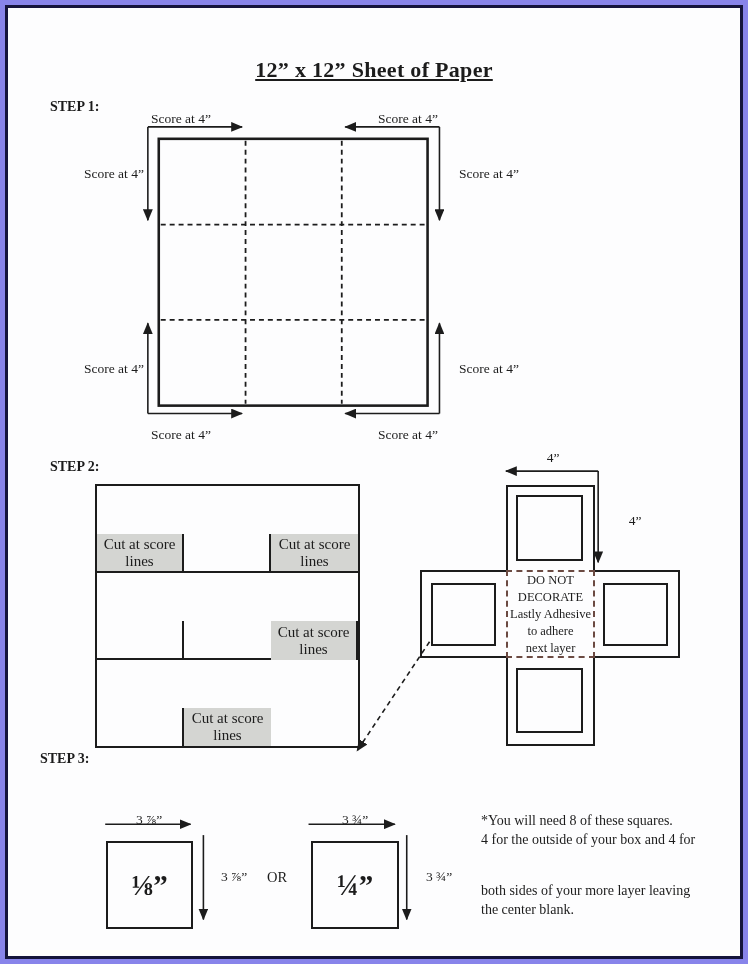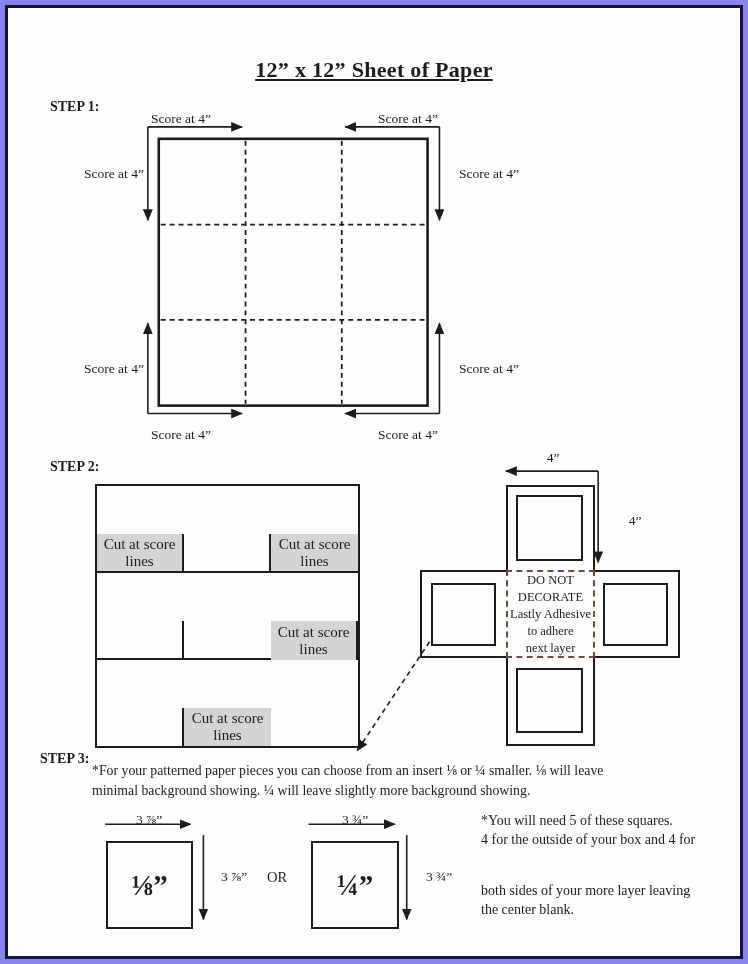--- a/index.html
+++ b/index.html
@@ -103,37 +103,33 @@
 
     <div class="cross-center">
       <div>DO NOT</div>
       <div>DECORATE</div>
       <div>Lastly Adhesive</div>
       <div>to adhere</div>
       <div>next layer</div>
     </div>
 
     <div class="step-label" style="left:32px;top:743px">STEP 3:</div>
-    <div class="p-intro">
-      <div>*For your patterned paper pieces you can choose from an insert ⅛ or ¼ smaller. ⅛ will leave</div>
-      <div>minimal background showing. ¼ will leave slightly more background showing.</div>
-    </div>
 
     <div class="lbl" style="left:141px;top:804px">3 ⅞”</div>
     <div class="sq3" style="left:98px;top:833px;width:87px;height:88px">⅛”</div>
     <div class="lbl" style="left:226px;top:861px">3 ⅞”</div>
 
     <div class="or" style="left:269px;top:861px">OR</div>
 
     <div class="lbl" style="left:347px;top:804px">3 ¾”</div>
     <div class="sq3" style="left:303px;top:833px;width:88px;height:88px">¼”</div>
     <div class="lbl" style="left:431px;top:861px">3 ¾”</div>
 
     <div class="note" style="left:473px;top:803px">
-      <div>*You will need 5 of these squares.</div>
+      <div>*You will need 8 of these squares.</div>
       <div>4 for the outside of your box and 4 for</div>
     </div>
     <div class="note" style="left:473px;top:873px">
       <div>both sides of your more layer leaving</div>
       <div>the center blank.</div>
     </div>
 
     <svg class="overlay" viewBox="0 0 738 954">
       <defs>
         <marker id="ah" markerUnits="userSpaceOnUse" markerWidth="12" markerHeight="10" refX="11" refY="5" orient="auto">

